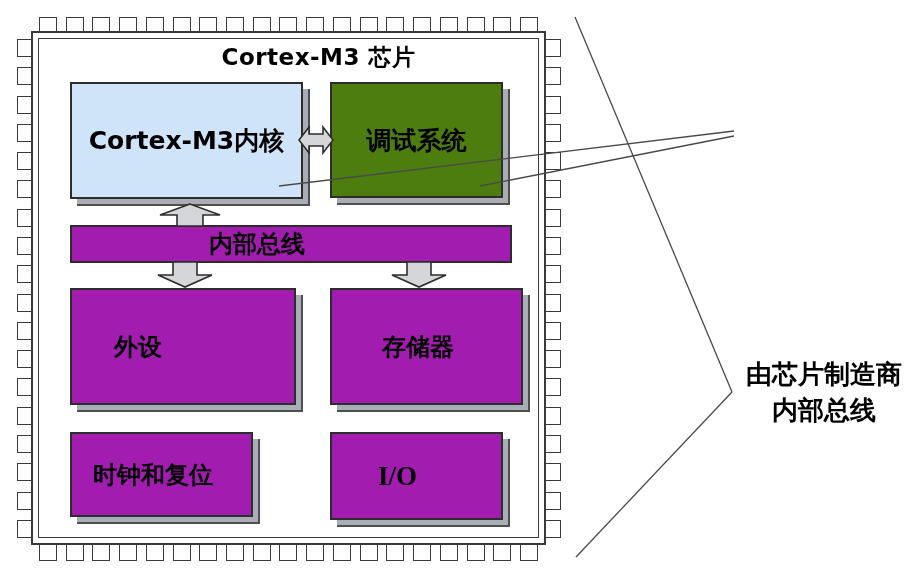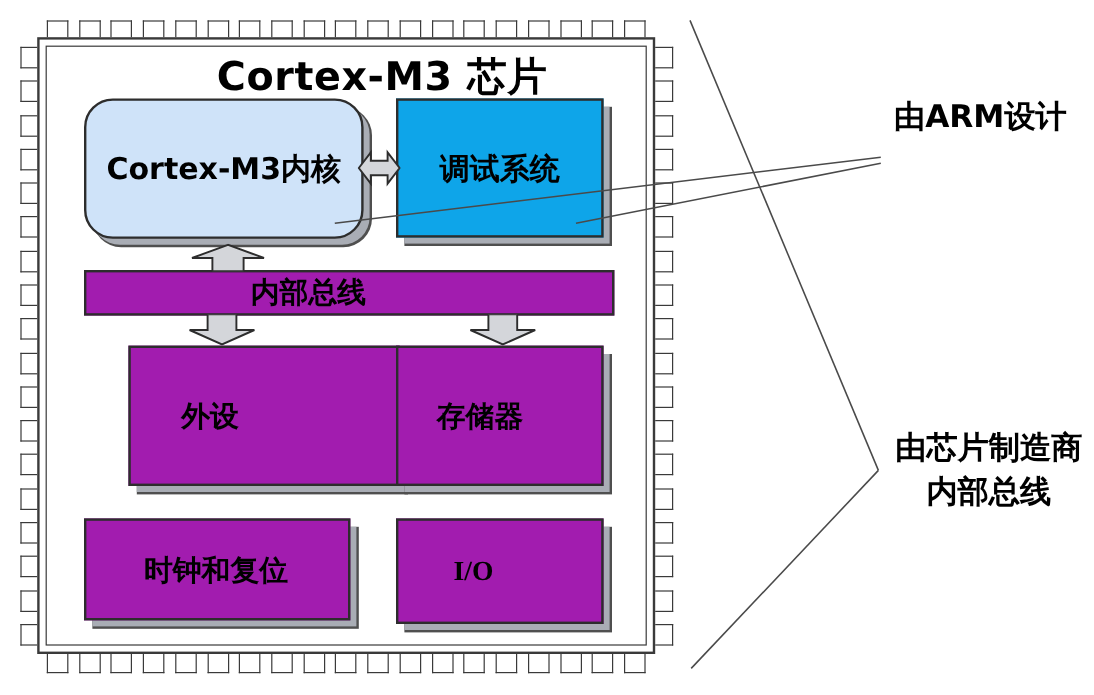--- a/index.html
+++ b/index.html
@@ -27,43 +27,43 @@
   .pins-right  { left: 545px; top: 39px; width: 16px;  height: 499px; flex-direction: column; }
   .pin { box-sizing: border-box; background: #fff; border: 1.7px solid #3a3a3a; }
   .pins-top .pin    { width: 18px; height: 16px; border-bottom: none; }
   .pins-bottom .pin { width: 18px; height: 16px; border-top: none; }
   .pins-left .pin   { width: 16px; height: 18px; border-right: none; }
   .pins-right .pin  { width: 16px; height: 18px; border-left: none; }
 
   .chip-title {
     position: absolute; left: 38px; top: 42px; width: 501px;
     text-align: center; transform: translateX(30px);
-    font-size: 33px; font-weight: bold; letter-spacing: 0.5px;
+    font-size: 23px; font-weight: bold; letter-spacing: 0.5px;
   }
 
   
   .box {
     position: absolute; box-sizing: border-box; background: #a21caf;
     border: 2px solid #2d2d2d;
     display: flex; align-items: center; justify-content: center;
     font-size: 24px; font-weight: bold;
     box-shadow: 6px 6px 0 -1px #a9adb5, 7px 7px 0 0 #4f4f4f;
   }
   .box.flat { box-shadow: none; }
   .box.left-text { justify-content: flex-start; }
 
-  #core-block   { left: 70px;  top: 82px;  width: 233px; height: 117px; font-size: 25px; border-radius: 24px; }
+  #core-block   { left: 70px;  top: 82px;  width: 233px; height: 117px; font-size: 25px; }
   #debug-block  { left: 330px; top: 82px;  width: 173px; height: 116px; font-size: 25px; }
   #bus-bar      { left: 70px;  top: 225px; width: 442px; height: 38px; }
   #bus-bar span { transform: translateX(-34px); }
-  #periph-block { left: 70px;  top: 288px; width: 226px; height: 117px; padding-left: 42px; margin-left: 37px; }
-  #memory-block { left: 330px; top: 288px; width: 173px; height: 117px; padding-left: 32px; }
-  #clock-block  { left: 70px;  top: 432px; width: 222px; height: 85px;  padding-left: 48px; }
+  #periph-block { left: 70px;  top: 288px; width: 226px; height: 117px; padding-left: 42px; }
+  #memory-block { left: 330px; top: 288px; width: 193px; height: 117px; padding-left: 50px; }
+  #clock-block  { left: 70px;  top: 432px; width: 183px; height: 85px;  padding-left: 21px; }
   #io-block     { left: 330px; top: 432px; width: 173px; height: 88px;  padding-left: 46px;
-                  font-family: "Liberation Serif", "DejaVu Serif", serif; font-size: 23px; }
+                  font-family: "Liberation Serif", "DejaVu Serif", serif; font-size: 27px; }
 
   
   .blockarrow { position: absolute; }
   .blockarrow polygon { fill: var(--arrow-fill, #d4d6da); stroke: #2d2d2d; stroke-width: 1.6; }
   #h-arrow          { left: 298px; top: 121px; }
   #up-arrow         { left: 157px; top: 203px; }
   #down-arrow-left  { left: 156px; top: 262px; }
   #down-arrow-right { left: 390px; top: 262px; }
 
   
@@ -166,21 +166,21 @@
         <div class="pin"></div>
         <div class="pin"></div>
       </div>
 
     <div class="chip-body"></div>
     <div class="chip-inner"></div>
 
     <div class="chip-title">Cortex-M3 芯片</div>
 
     <div class="box" id="core-block" style="background: rgb(207, 227, 249);">Cortex-M3内核</div>
-    <div class="box" id="debug-block" style="background: #0ea5e9; font-family: Liberation Serif, serif;">调试系统</div>
+    <div class="box" id="debug-block" style="background: #4d7c0f; font-family: Liberation Serif, serif;">调试系统</div>
 
     <div class="box flat" id="bus-bar">
       <span>内部总线</span>
     </div>
 
     <div class="box left-text" id="periph-block">外设</div>
     <div class="box left-text" id="memory-block">存储器</div>
     <div class="box left-text" id="clock-block">时钟和复位</div>
     <div class="box left-text" id="io-block">I/O</div>
 
@@ -198,19 +198,18 @@
     </svg>
   </div>
 
   <svg id="annotation-lines">
     <line x1="279" y1="186" x2="734" y2="131"></line>
     <line x1="480" y1="186" x2="734" y2="136"></line>
     <line x1="575" y1="17" x2="732" y2="392"></line>
     <line x1="576" y1="557" x2="732" y2="392"></line>
   </svg>
 
-  <div class="side-label" id="arm-label">由ARM设计</div>
   <div class="side-label" id="mfr-label">
     <div>由芯片制造商</div>
     <div>内部总线</div>
   </div>
 
 </div>
 
 </body></html>

